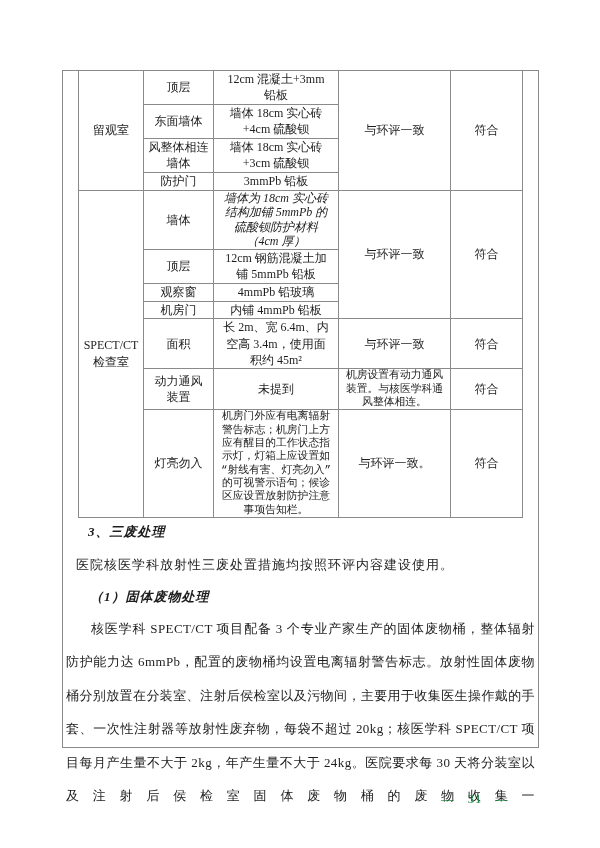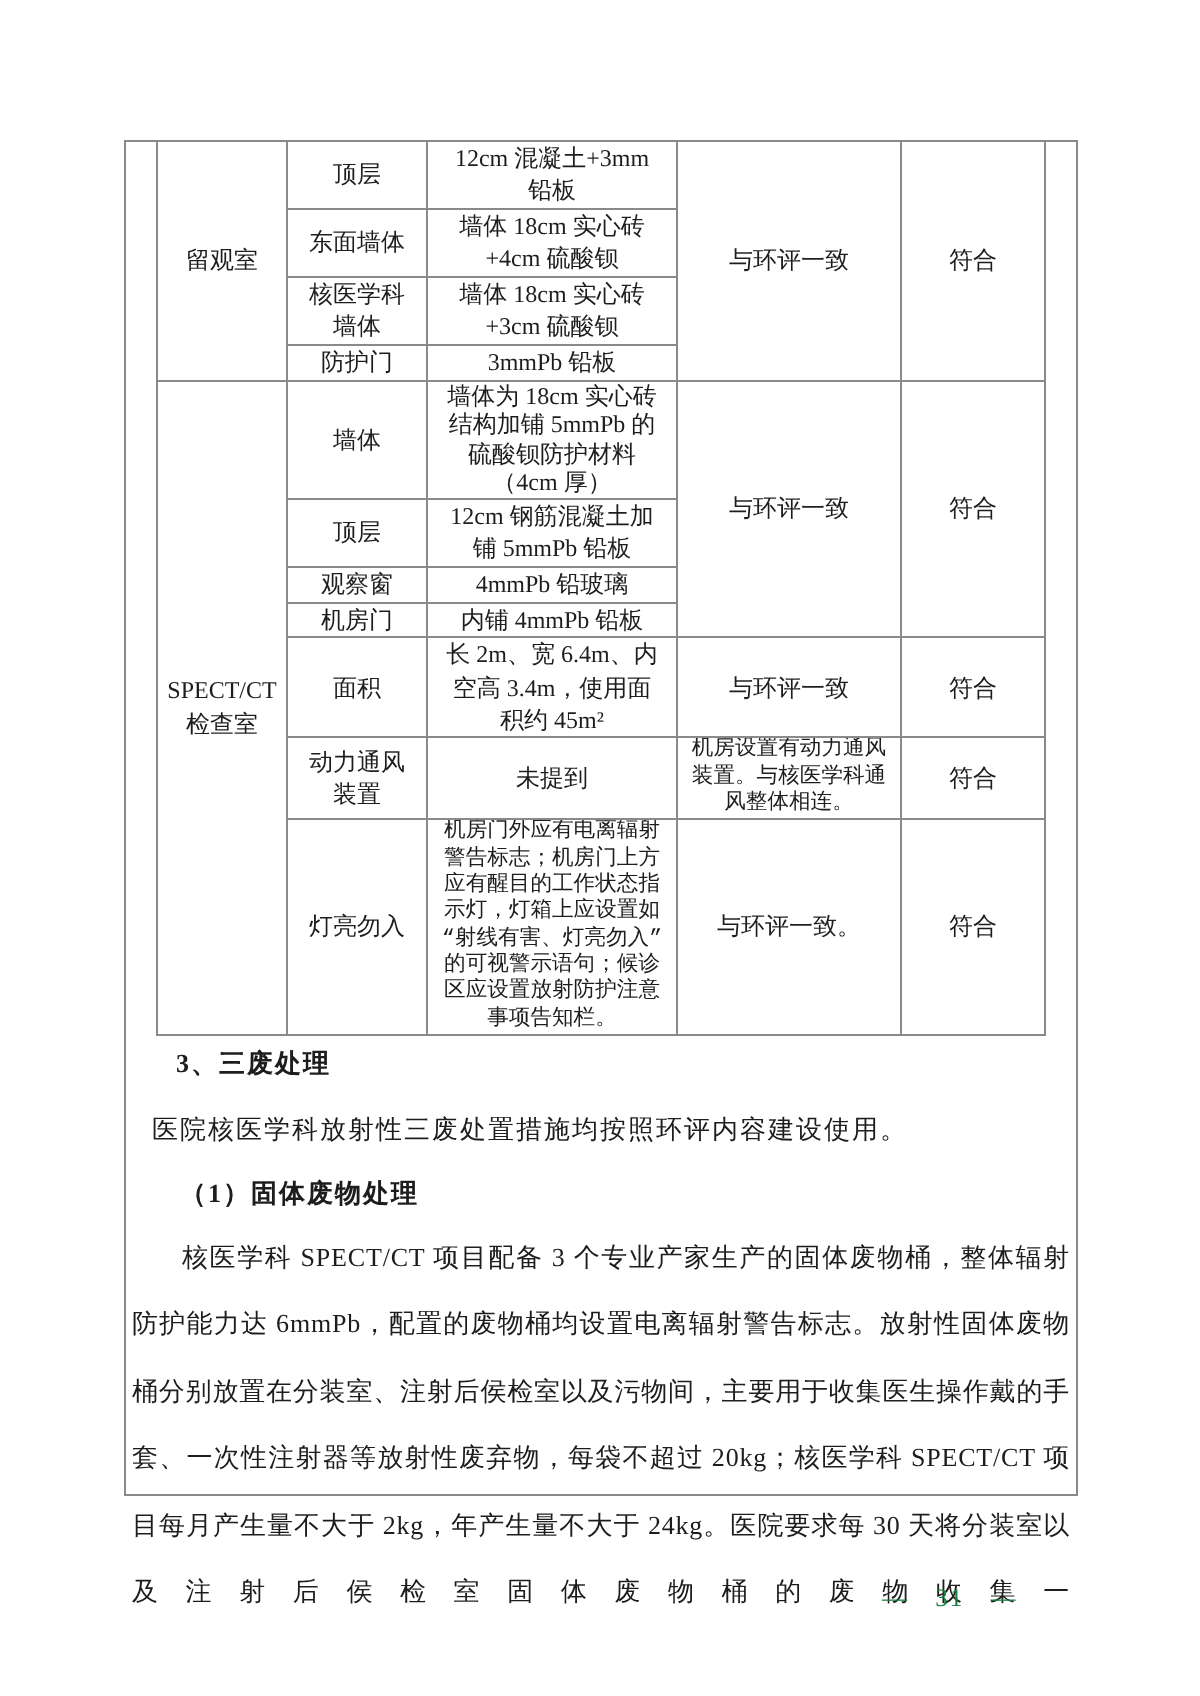--- a/index.html
+++ b/index.html
@@ -33,29 +33,29 @@
   }
   table.compliance td{
     border:1px solid #8a8a8a;
     vertical-align:middle;
     padding:0 2px;
     white-space:pre-line;
     overflow:hidden;
     box-sizing:border-box;
   }
   td.sm{font-size:10.8px;line-height:13.3px;font-family:Liberation Mono, monospace;}
-  td.lh-tight{line-height:14.6px;}
+  td.lh-tight{line-height:14.6px;font-style:italic;}
   
   .tline{
     position:absolute;
     font-size:13px;
     line-height:16px;
     white-space:nowrap;
   }
-  .bold{font-weight:bold;letter-spacing:1px;}
+  .bold{font-weight:bold;letter-spacing:1px;font-style:italic;}
   .para{
     position:absolute;
     left:66px;top:612px;
     width:469px;
     font-size:13px;
     line-height:33.4px;
     text-align:justify;
     text-align-last:justify;
     text-indent:25px;
     letter-spacing:0.4px;
@@ -90,21 +90,21 @@
 铅板</td>
       <td rowspan="4">与环评一致</td>
       <td rowspan="4">符合</td>
     </tr>
     <tr style="height:34px">
       <td>东面墙体</td>
       <td>墙体 18cm 实心砖
 +4cm 硫酸钡</td>
     </tr>
     <tr style="height:33px">
-      <td>核医学科
+      <td>风整体相连
 墙体</td>
       <td>墙体 18cm 实心砖
 +3cm 硫酸钡</td>
     </tr>
     <tr style="height:18px">
       <td>防护门</td>
       <td>3mmPb 铅板</td>
     </tr>
 
     <tr style="height:59px">

